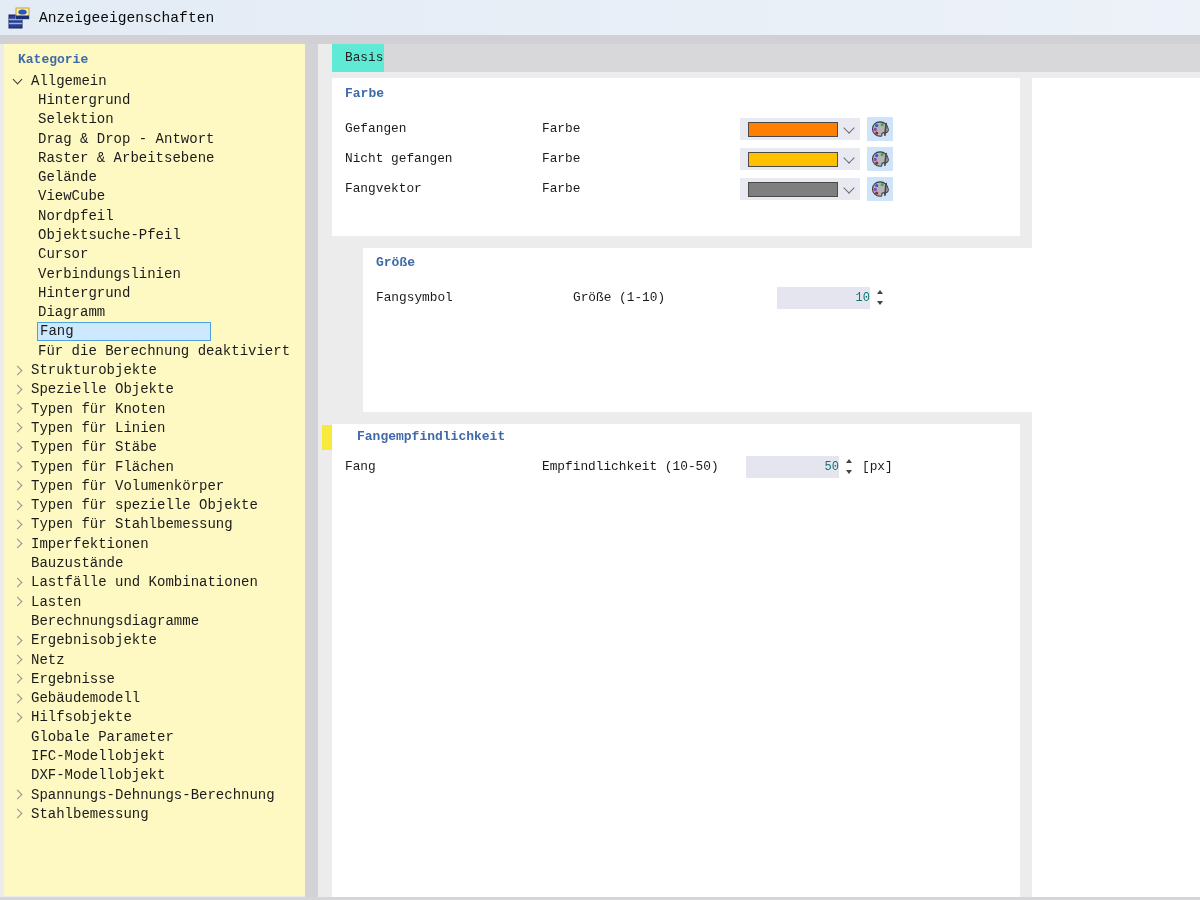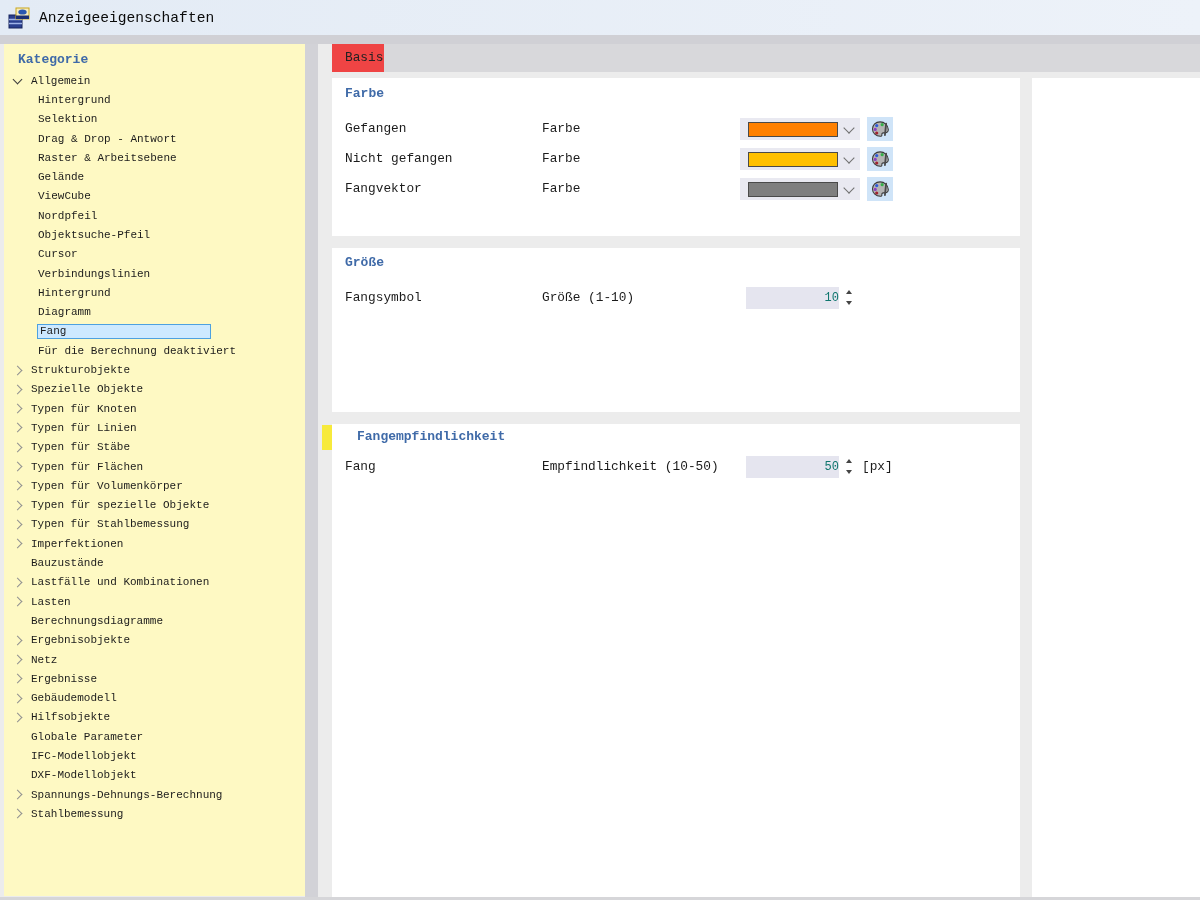--- a/index.html
+++ b/index.html
@@ -9,34 +9,34 @@
   
   .titlebar{position:absolute;left:0;top:0;width:1200px;height:35px;
     background:linear-gradient(90deg,#e3ebf5,#edf2f9);display:flex;align-items:center;}
   .titlebar .app-icon{width:22px;height:22px;margin-left:8px;}
   .titlebar .title{margin-left:9px;font-size:14.6px;color:#0a0a0a;}
   .topband{position:absolute;left:0;top:35px;width:1200px;height:9px;background:#d0d0d5;}
   .bottomband{position:absolute;left:0;top:897px;width:1200px;height:3px;background:#d6d6d9;}
   
   .treepanel{position:absolute;left:4px;top:44px;width:301px;height:852px;background:#fef9c3;overflow:hidden;}
   .tree-header{margin:8px 0 4px 14px;font-size:13px;font-weight:bold;color:#3f6aa8;}
-  .titem{height:19.3px;display:flex;align-items:center;font-size:11px;color:#1b1b1b;cursor:default;}
+  .titem{height:19.3px;display:flex;align-items:center;font-size:14px;color:#1b1b1b;cursor:default;}
   .titem .chevbox{width:12px;margin-left:7px;display:flex;align-items:center;justify-content:center;flex:0 0 12px;}
   .chev{display:inline-block;width:6px;height:6px;border-right:1.6px solid #909090;border-bottom:1.6px solid #909090;}
   .chev.right{transform:rotate(-45deg);}
   .chev.down{transform:rotate(45deg);border-color:#3c3c3c;margin-top:-2px;}
   .titem .lbl{margin-left:8px;white-space:nowrap;}
   .titem.level1 .lbl{margin-left:34px;}
   .titem.selected .lbl{background:#cde9ff;border:1px solid #4da1e0;box-sizing:border-box;
       width:174px;padding:0 3px 1px 2px;margin-left:33px;}
   
   .vstrip{position:absolute;left:305px;top:44px;width:13px;height:856px;background:#d2d2d7;}
   
   .tabstrip{position:absolute;left:332px;top:44px;width:868px;height:28px;background:#d8d8db;}
-  .tab{position:absolute;left:0;top:0;width:52px;height:28px;background:#ef4444;
+  .tab{position:absolute;left:0;top:0;width:52px;height:28px;background:#5eead4;
        font-size:12.8px;color:#222;line-height:28px;padding-left:13px;box-sizing:border-box;}
   
   .card{position:absolute;left:332px;width:688px;background:#fff;}
   .card .sec-title{position:absolute;left:13px;font-size:13px;font-weight:bold;color:#3f6aa8;white-space:nowrap;}
   .rightpanel{position:absolute;left:1032px;top:78px;width:168px;height:819px;background:#fff;}
   
   .form-row{position:absolute;left:0;width:688px;height:22px;}
   .form-row .flabel{position:absolute;left:13px;top:3px;font-size:12.8px;color:#1b1b1b;white-space:nowrap;}
   .form-row .fparam{position:absolute;left:210px;top:3px;font-size:12.8px;color:#1b1b1b;white-space:nowrap;}
   
@@ -321,21 +321,21 @@
               <circle cx="10.6" cy="4.4" r="1.5" fill="#35b04a"></circle>
               <circle cx="4" cy="8.9" r="1.5" fill="#8c3fc0"></circle>
               <circle cx="5.4" cy="12.3" r="1.5" fill="#a02430"></circle>
               <rect x="12.9" y="2.6" width="1.7" height="12.6" rx="0.8" fill="#4a4a4a" transform="rotate(6 13.7 9)"></rect>
             </svg>
           </div>
         </div>
       </div>
   </div>
 
-  <div class="card" id="card1" style="top:248px;height:164px;">
+  <div class="card" id="card1" style="top:248px;height:164px;margin-left:31px;">
     <div class="sec-title" style="top:7px;">Größe</div>
     <div class="rows">
         <div class="form-row" style="top: 39px;">
           <span class="flabel">Fangsymbol</span>
           <span class="fparam">Größe (1-10)</span>
           <div class="spin-field">10</div>
           <div class="spin-btns">
             <div class="spin-up">
               <span class="tri-up"></span>
             </div>

